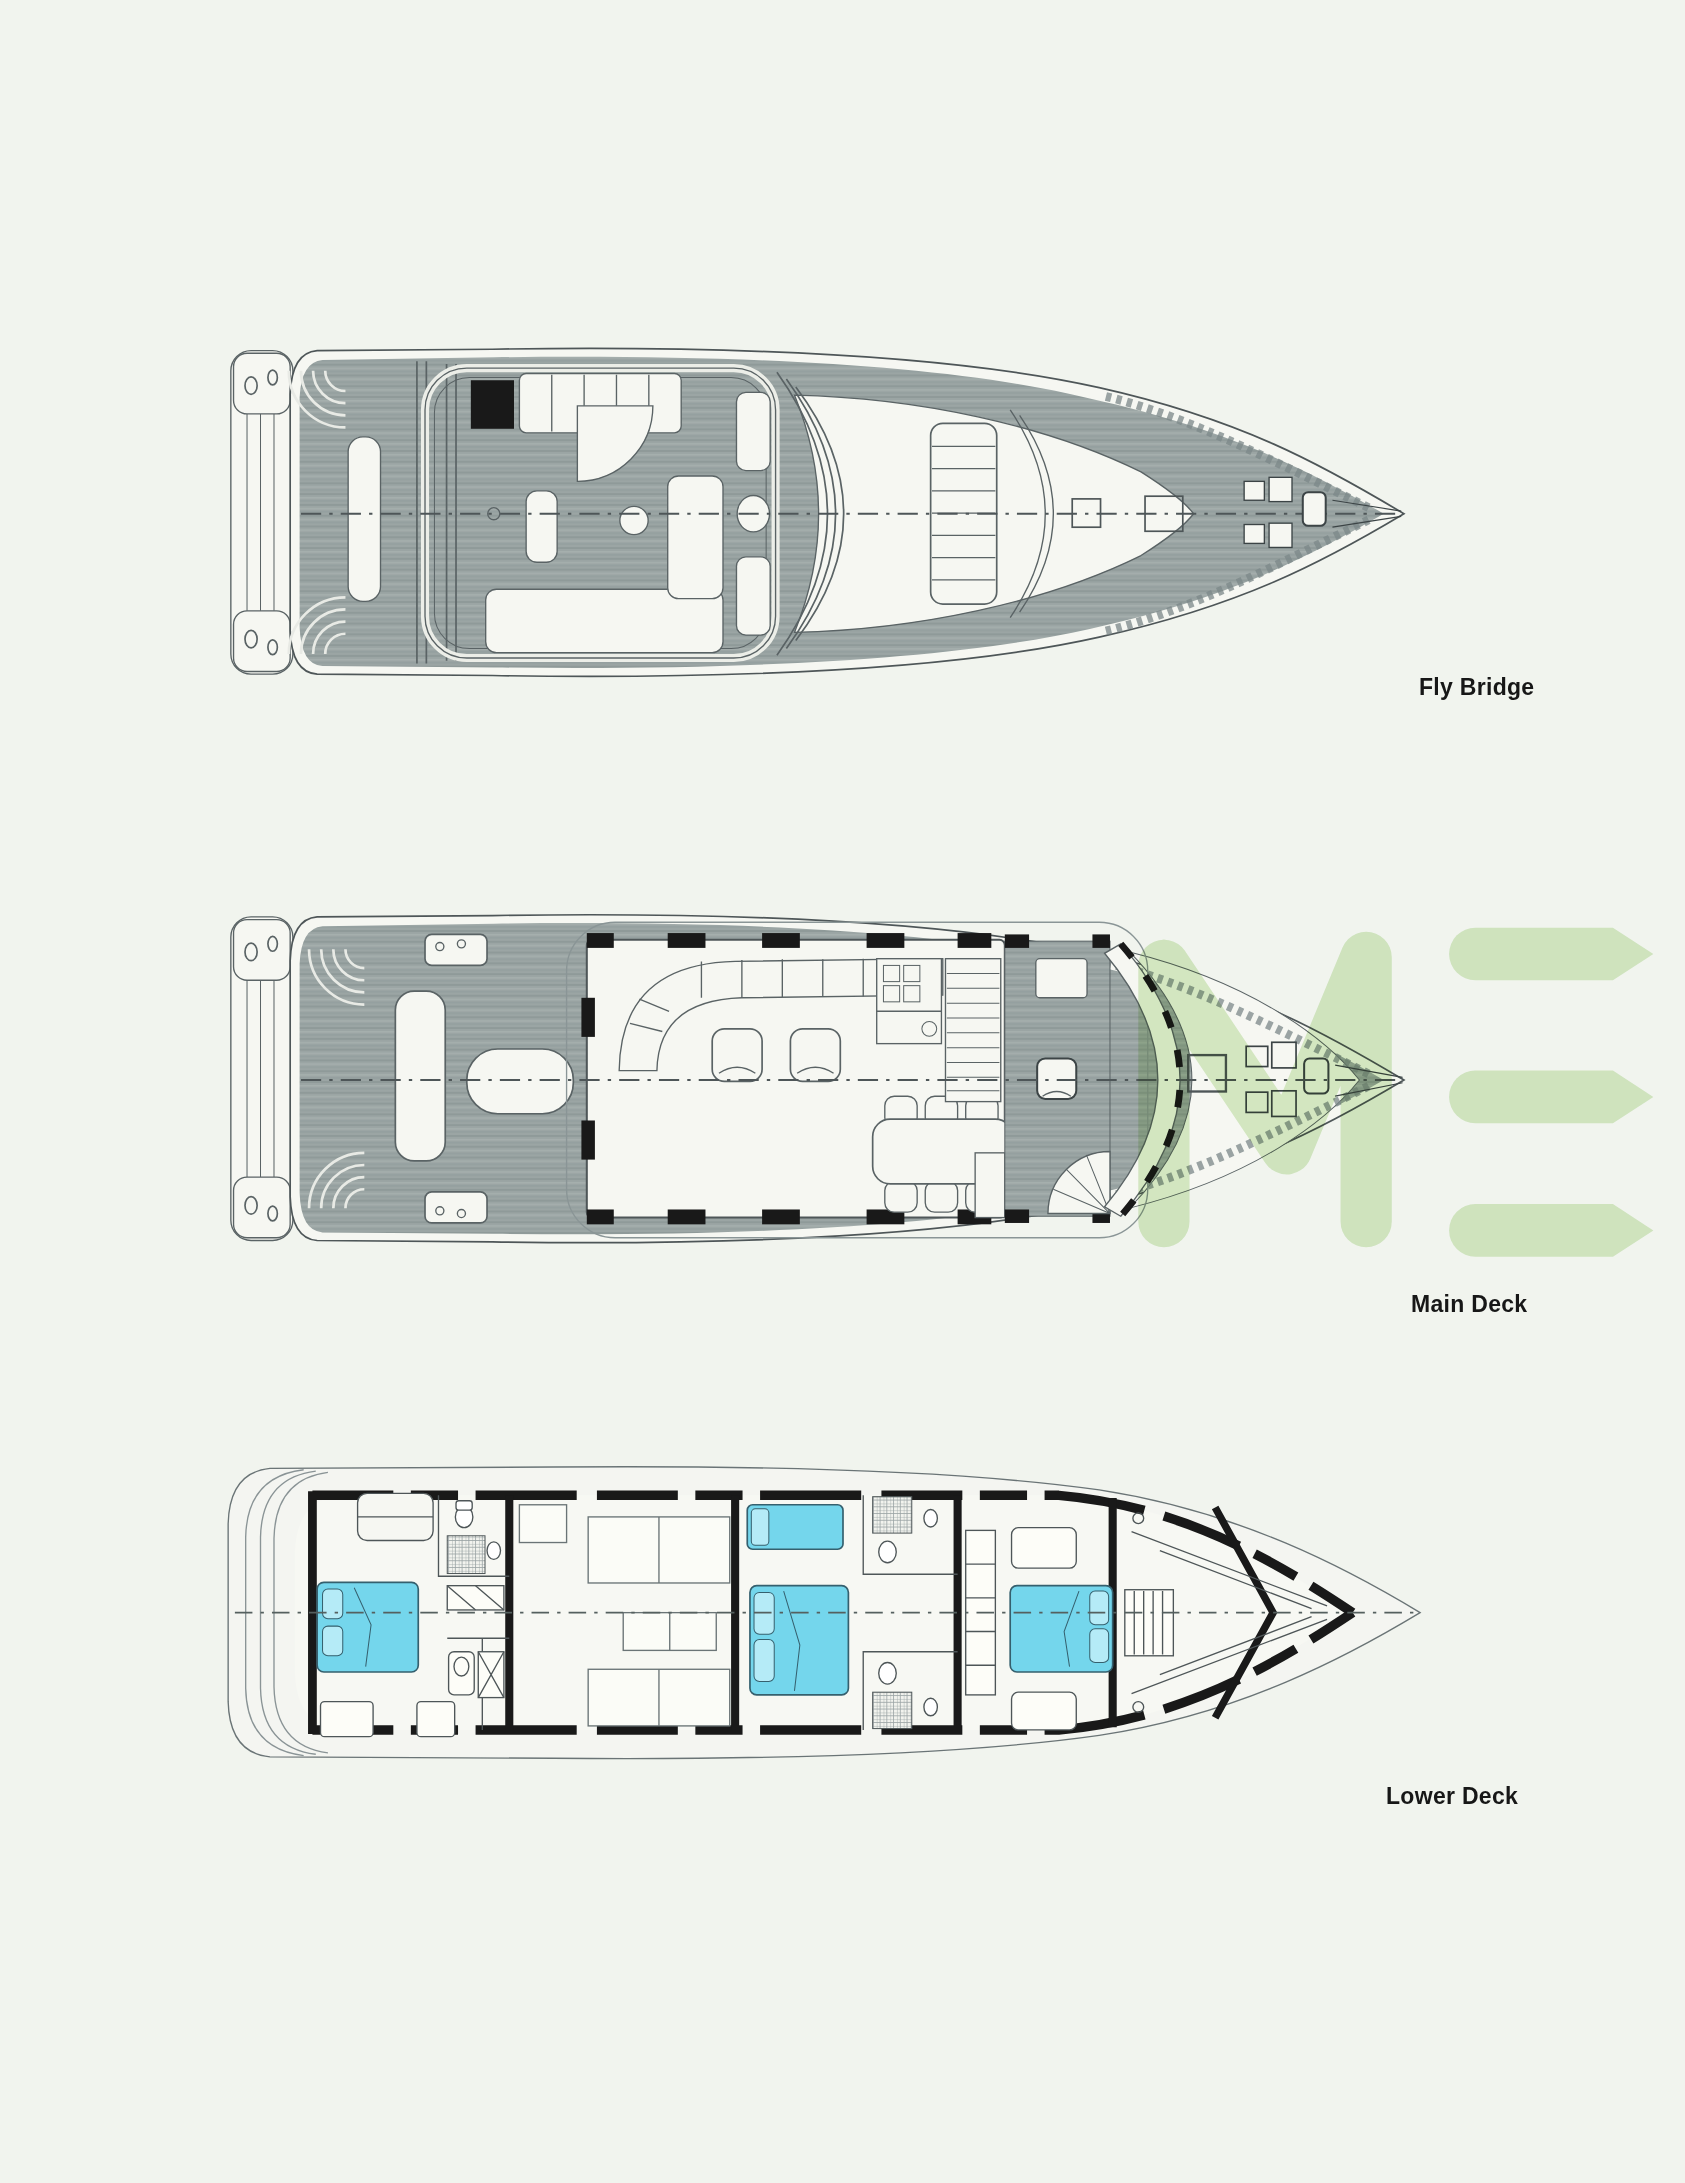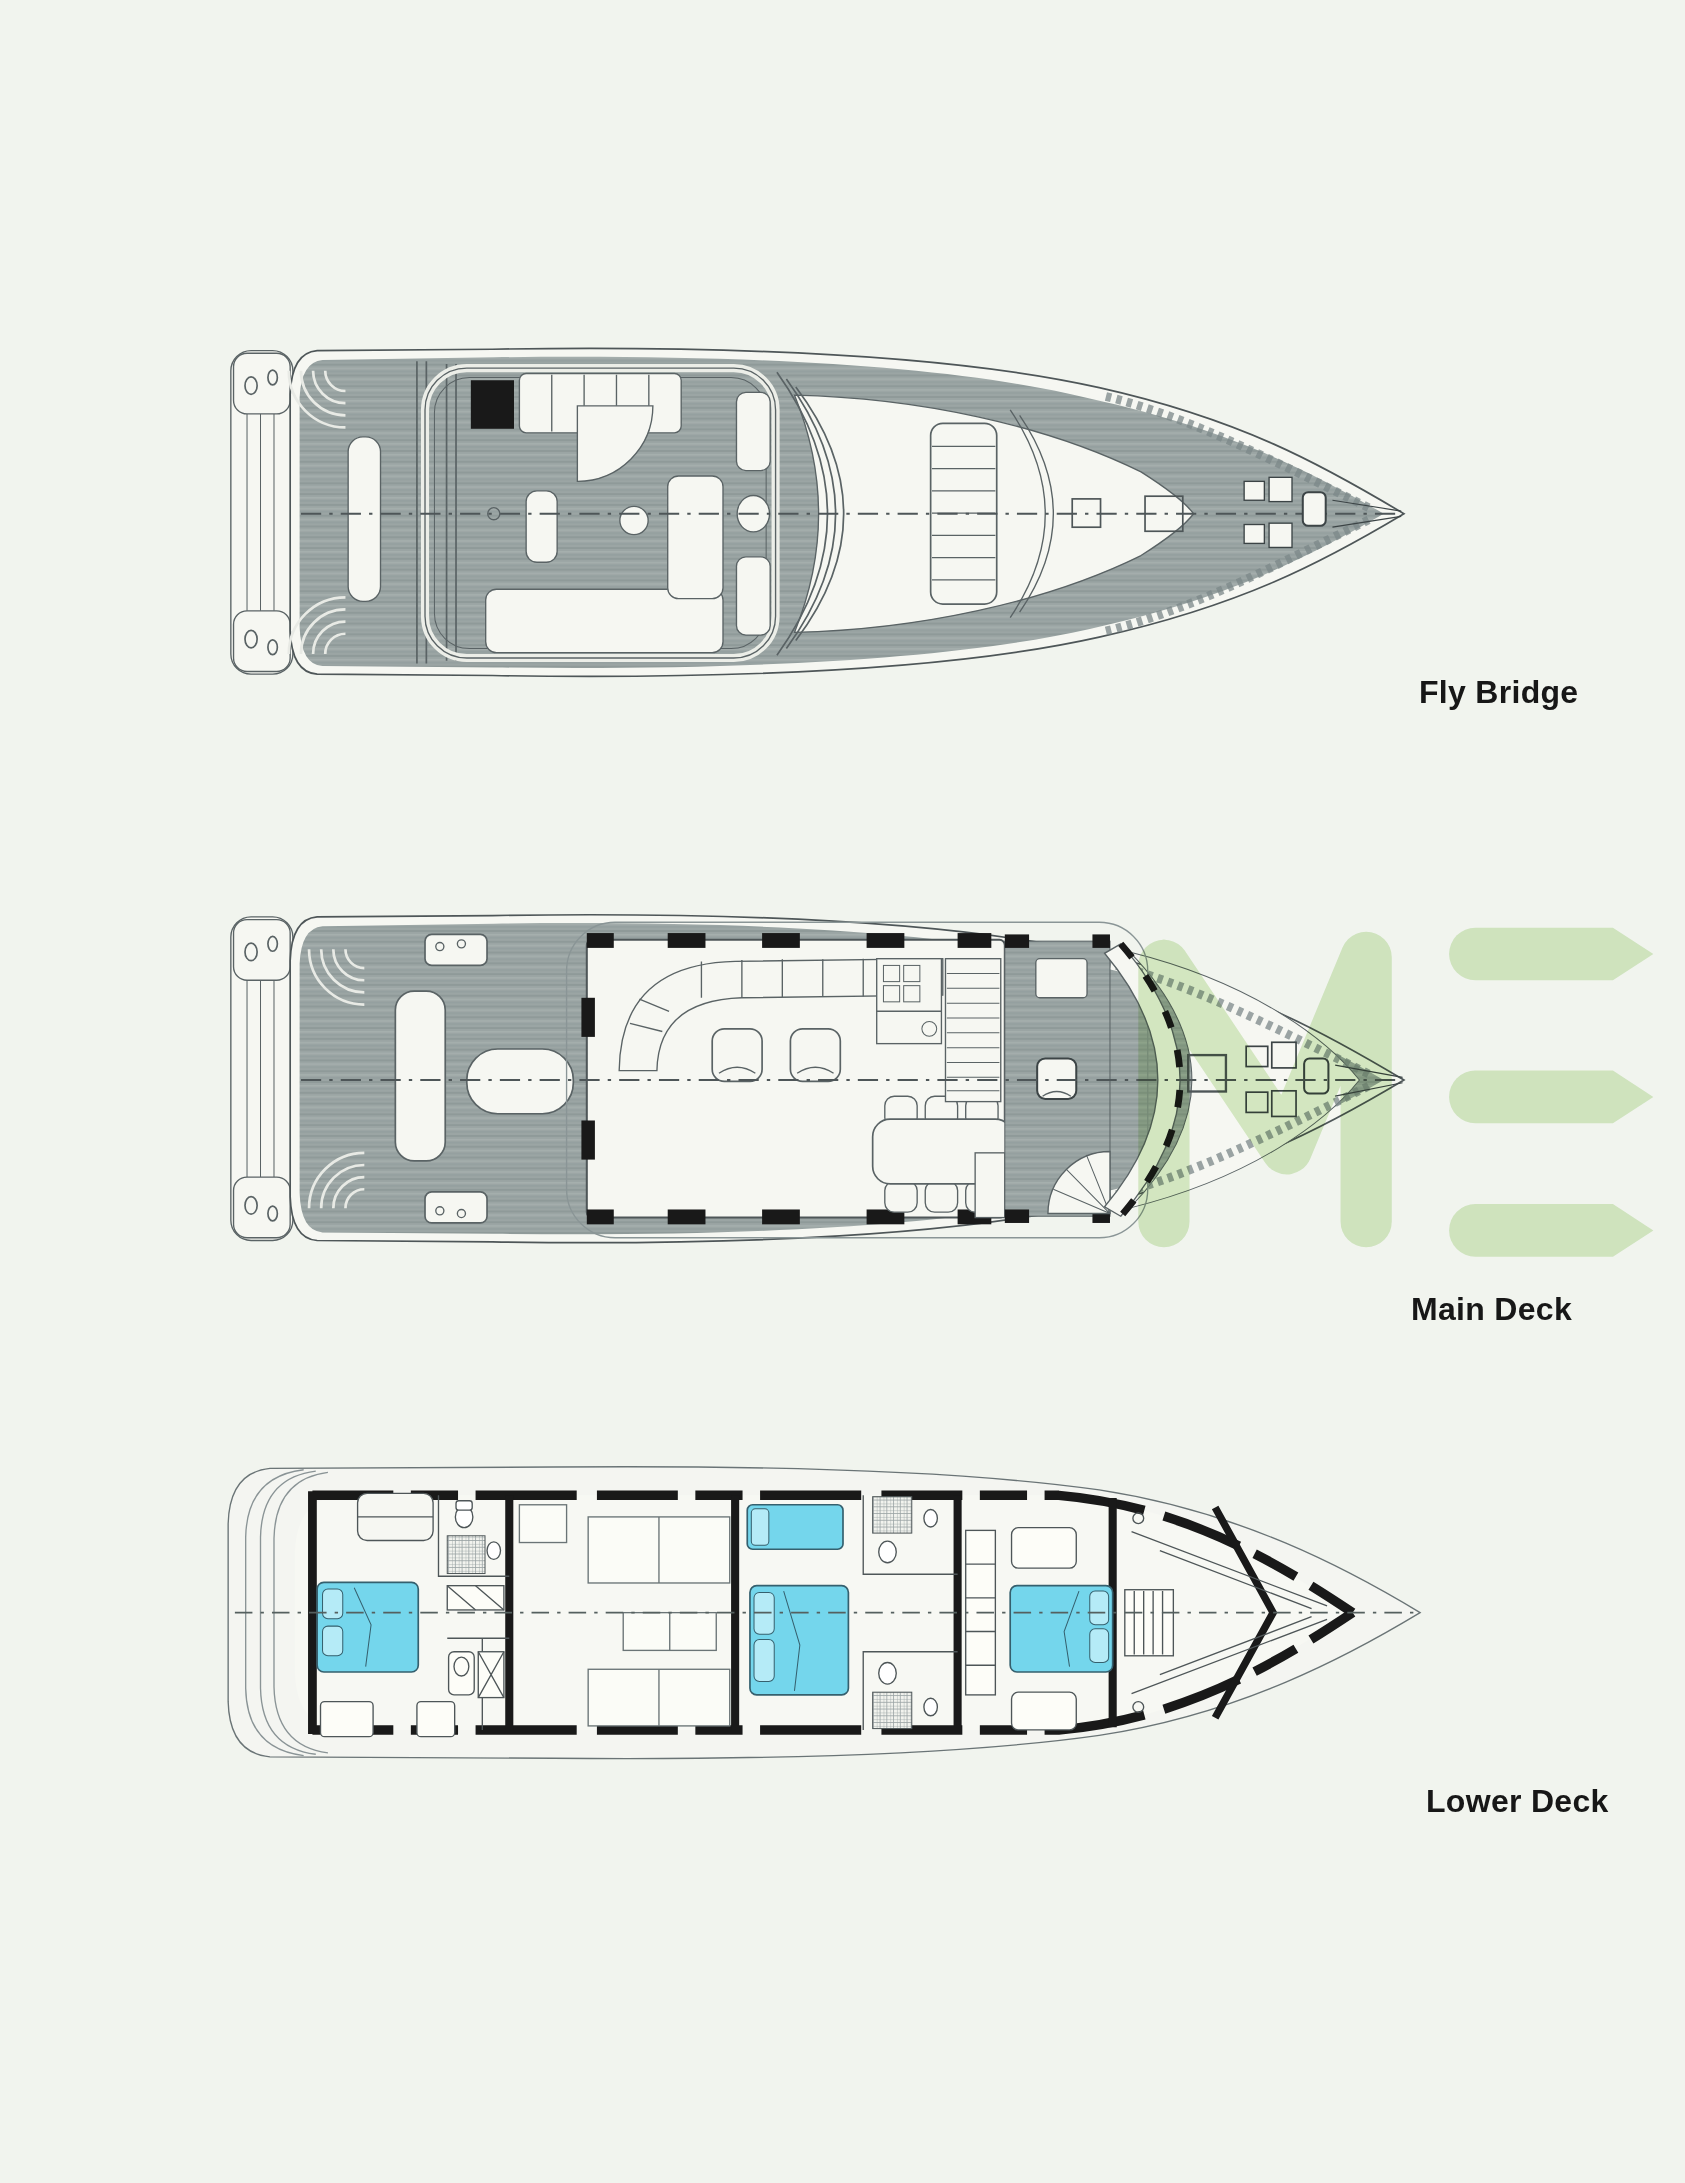--- a/index.html
+++ b/index.html
@@ -15,26 +15,26 @@
   .plans{
     position:absolute;left:0;top:0;width:1686px;height:2183px;
     filter:blur(0.3px);
   }
   .watermark-svg{
     position:absolute;left:0;top:0;width:1686px;height:2183px;
     mix-blend-mode:multiply;opacity:.9;pointer-events:none;
   }
   .deck-label{
     position:absolute;
-    font-weight:700;font-size:32px;line-height:1.15;
+    font-weight:700;font-size:23px;line-height:1.15;
     color:#171717;letter-spacing:0.3px;white-space:nowrap;
   }
   .label-fly{left:1419px;top:674px;}
   .label-main{left:1411px;top:1291px;}
-  .label-lower{left:1386px;top:1783px;margin-left:40px;}
+  .label-lower{left:1386px;top:1783px;}
 </style>
 </head>
 <body>
 
 <div class="canvas">
 
   <svg class="plans" viewBox="0 0 2500 3238">
     <defs>
       <pattern id="teak" width="260" height="16" patternUnits="userSpaceOnUse">
         <rect width="260" height="16" fill="#9ba5a4"></rect>

